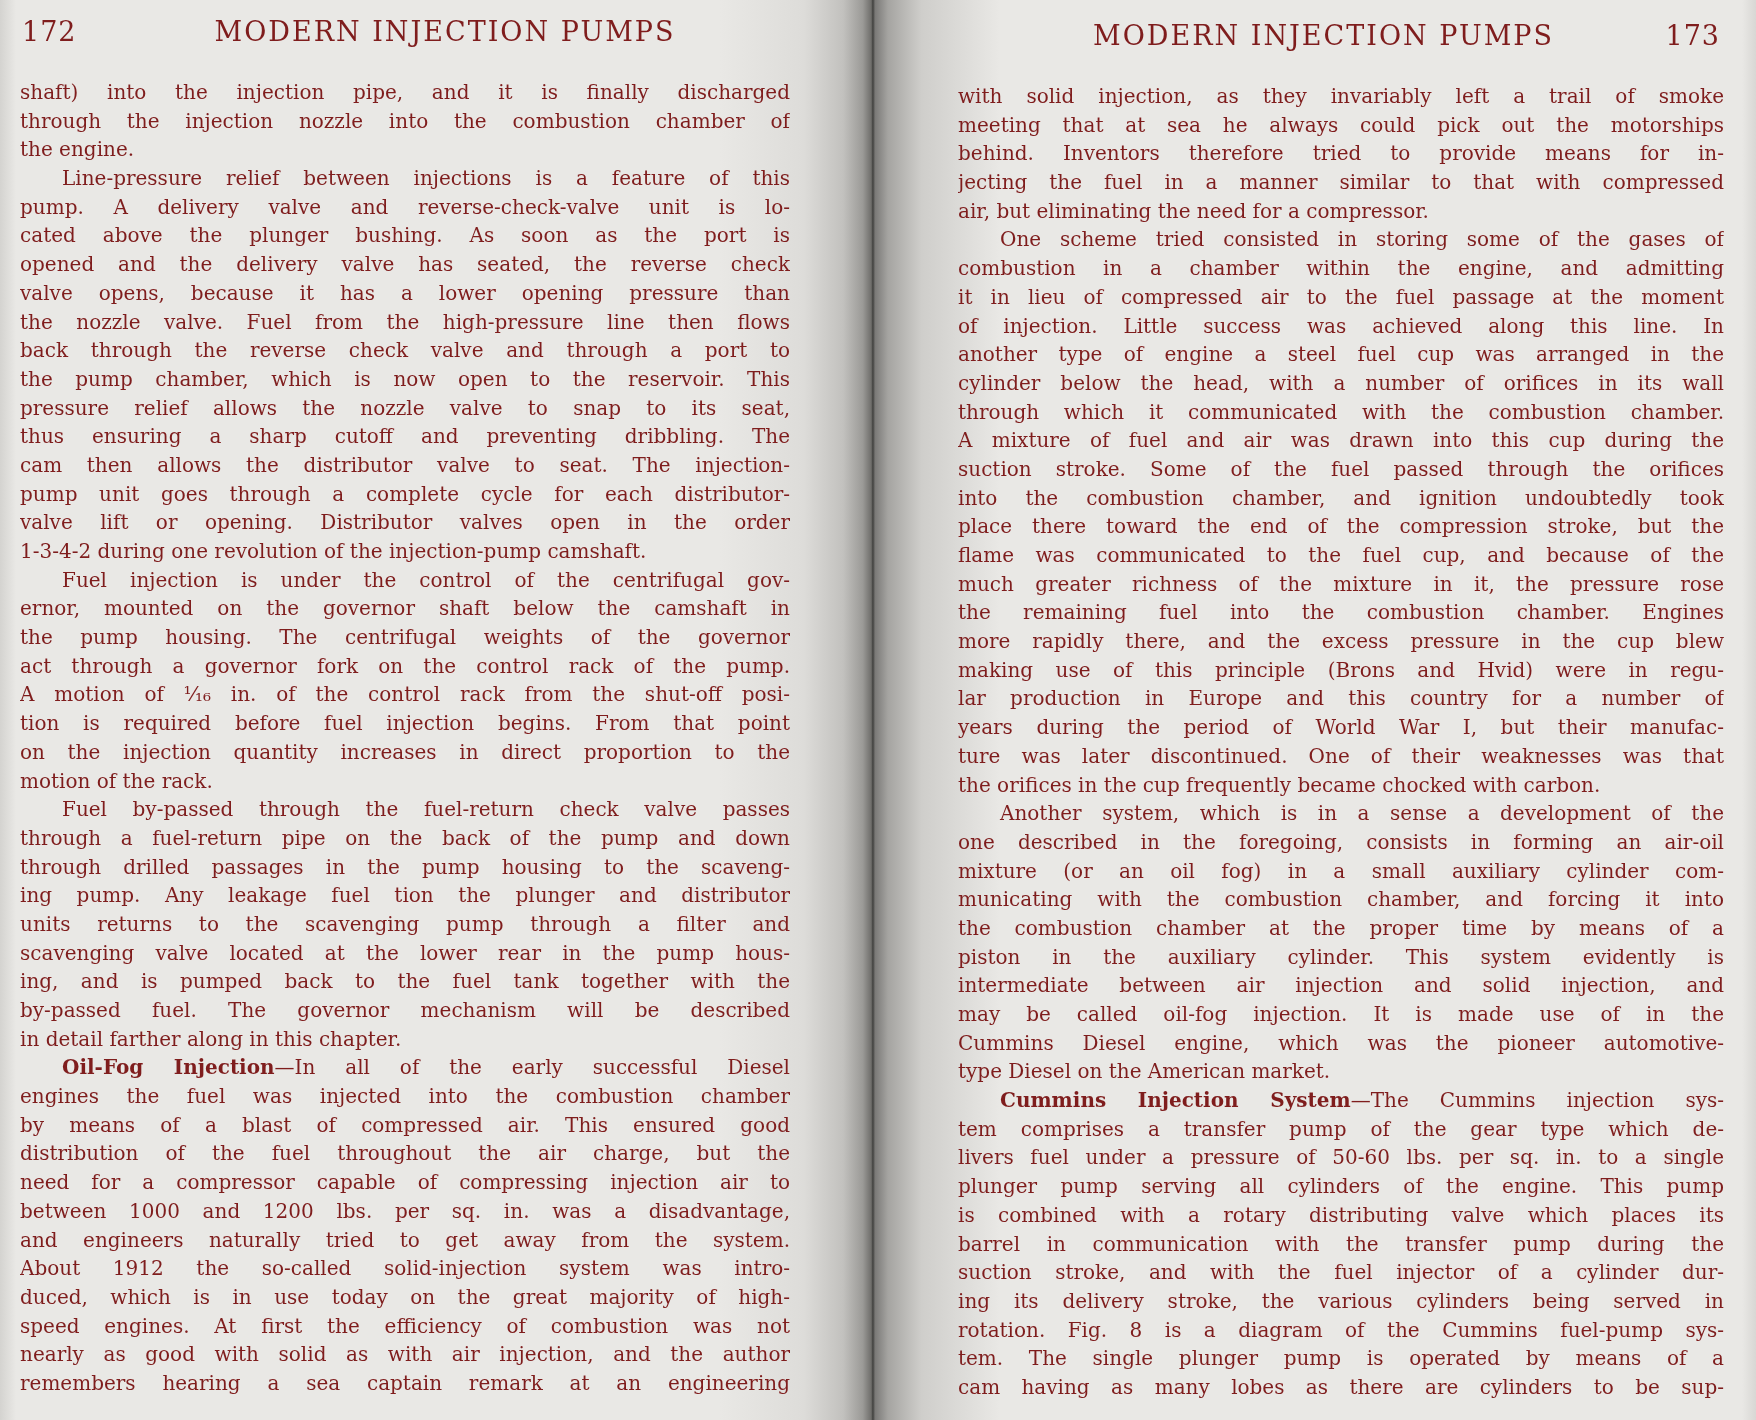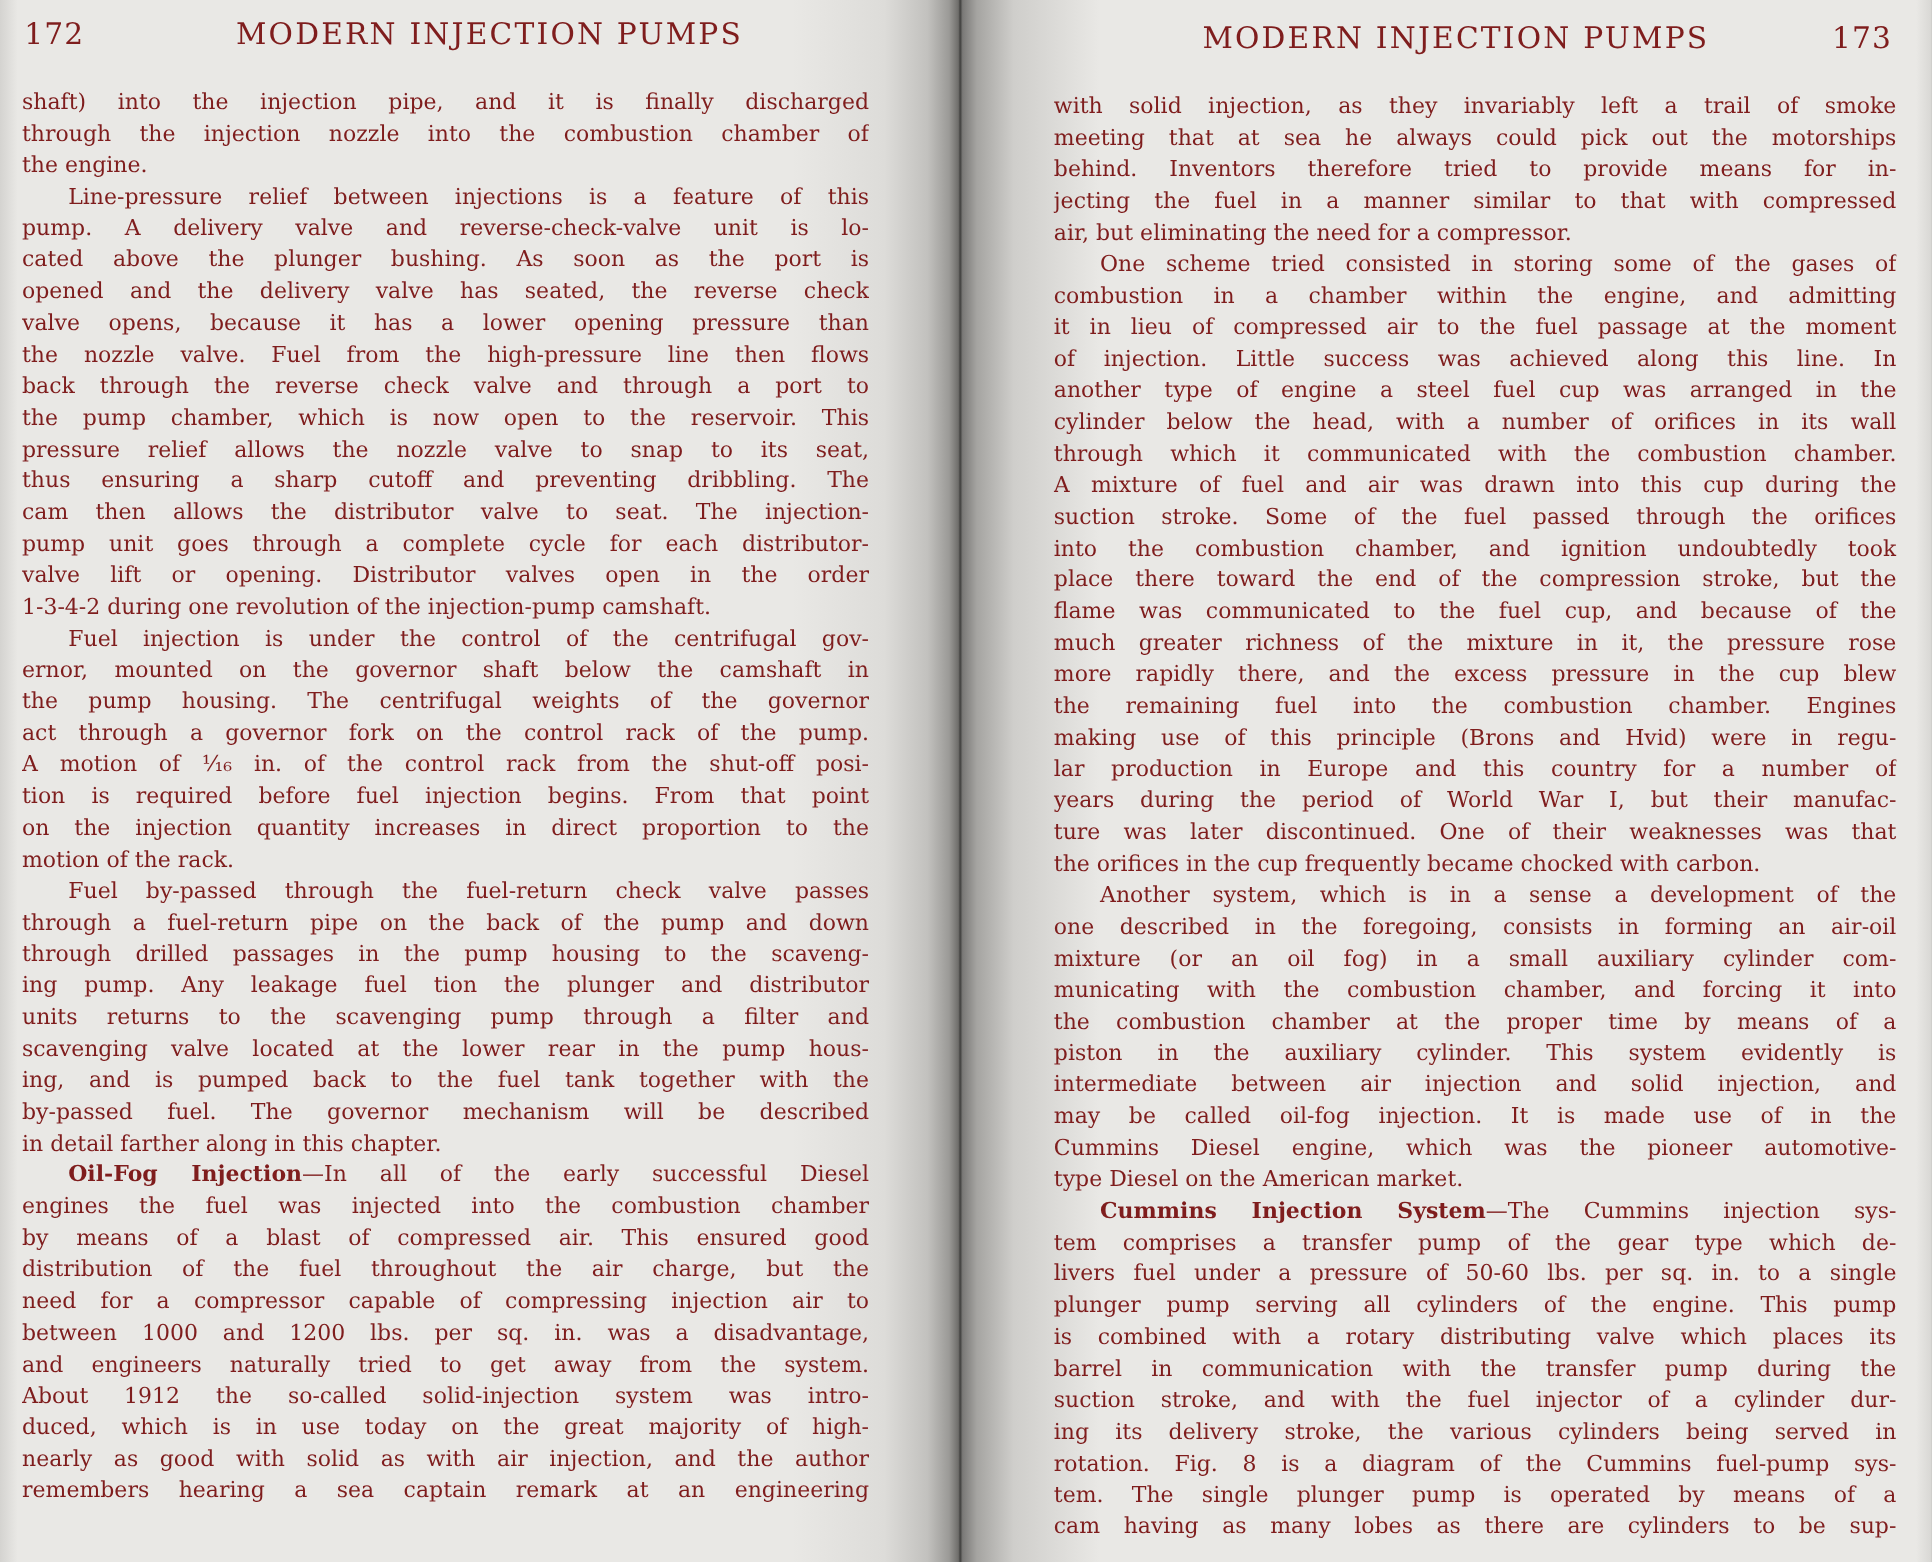--- a/index.html
+++ b/index.html
@@ -136,20 +136,21 @@
       <div class="para">
         <div class="line indent"><b>Oil-Fog Injection</b><span>—In all of the early successful Diesel</span></div>
         <div class="line"><span>engines the fuel was injected into the combustion chamber</span></div>
         <div class="line"><span>by means of a blast of compressed air.  This ensured good</span></div>
         <div class="line"><span>distribution of the fuel throughout the air charge, but the</span></div>
         <div class="line"><span>need for a compressor capable of compressing injection air to</span></div>
         <div class="line"><span>between 1000 and 1200 lbs. per sq. in. was a disadvantage,</span></div>
         <div class="line"><span>and engineers naturally tried to get away from the system.</span></div>
         <div class="line"><span>About 1912 the so-called solid-injection system was intro-</span></div>
         <div class="line"><span>duced, which is in use today on the great majority of high-</span></div>
+        <div class="line"><span>speed engines.  At first the efficiency of combustion was not</span></div>
         <div class="line"><span>nearly as good with solid as with air injection, and the author</span></div>
         <div class="line"><span>remembers hearing a sea captain remark at an engineering</span></div>
       </div>
     </div>
 
   <div class="page-header header-right">
     <span class="running-head">MODERN INJECTION PUMPS</span>
     <span class="page-number">173</span>
   </div>
 
@@ -168,22 +169,22 @@
         <div class="line"><span>of injection.  Little success was achieved along this line.  In</span></div>
         <div class="line"><span>another type of engine a steel fuel cup was arranged in the</span></div>
         <div class="line"><span>cylinder below the head, with a number of orifices in its wall</span></div>
         <div class="line"><span>through which it communicated with the combustion chamber.</span></div>
         <div class="line"><span>A mixture of fuel and air was drawn into this cup during the</span></div>
         <div class="line"><span>suction stroke.  Some of the fuel passed through the orifices</span></div>
         <div class="line"><span>into the combustion chamber, and ignition undoubtedly took</span></div>
         <div class="line"><span>place there toward the end of the compression stroke, but the</span></div>
         <div class="line"><span>flame was communicated to the fuel cup, and because of the</span></div>
         <div class="line"><span>much greater richness of the mixture in it, the pressure rose</span></div>
+        <div class="line"><span>the remaining fuel into the combustion chamber.  Engines</span></div>
         <div class="line"><span>more rapidly there, and the excess pressure in the cup blew</span></div>
-        <div class="line"><span>the remaining fuel into the combustion chamber.  Engines</span></div>
         <div class="line"><span>making use of this principle (Brons and Hvid) were in regu-</span></div>
         <div class="line"><span>lar production in Europe and this country for a number of</span></div>
         <div class="line"><span>years during the period of World War I, but their manufac-</span></div>
         <div class="line"><span>ture was later discontinued.  One of their weaknesses was that</span></div>
         <div class="line endline"><span>the orifices in the cup frequently became chocked with carbon.</span></div>
       </div>
       <div class="para">
         <div class="line indent"><span>Another system, which is in a sense a development of the</span></div>
         <div class="line"><span>one described in the foregoing, consists in forming an air-oil</span></div>
         <div class="line"><span>mixture (or an oil fog) in a small auxiliary cylinder com-</span></div>

